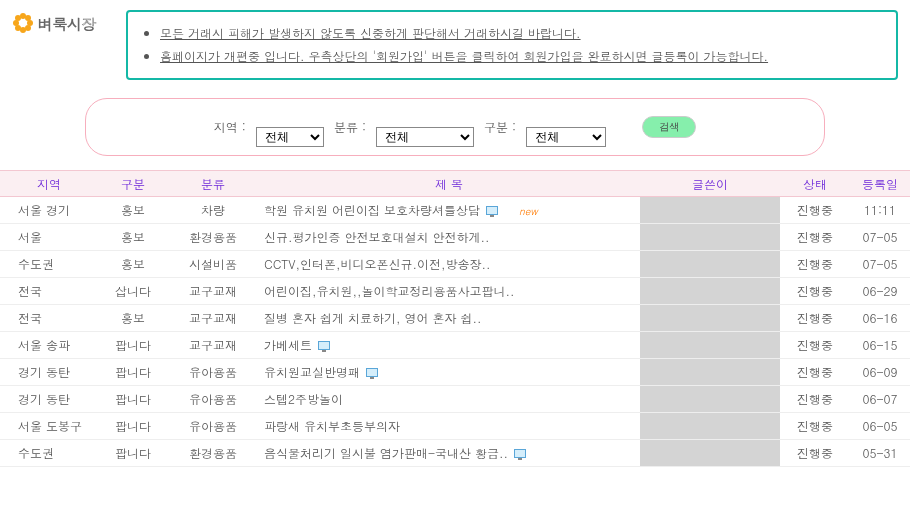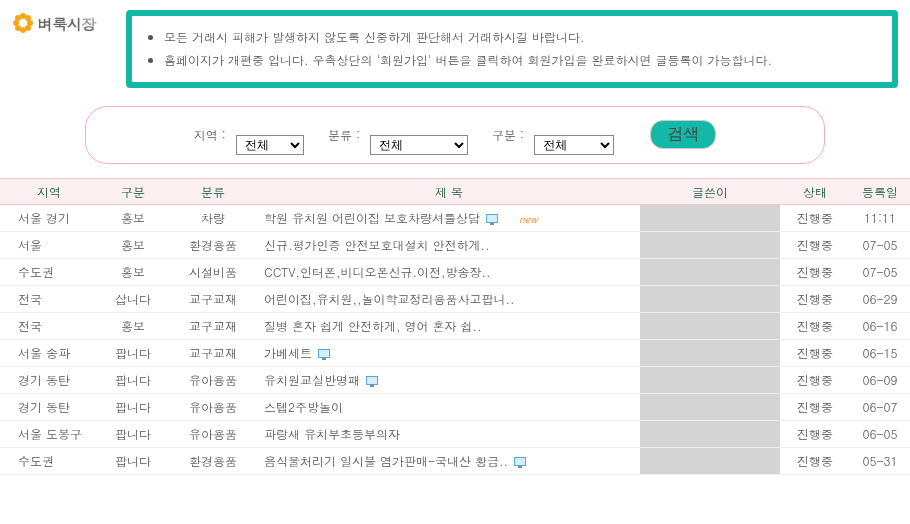--- a/index.html
+++ b/index.html
@@ -1,33 +1,33 @@
 <!DOCTYPE html>
 <html><head>
 <meta charset="utf-8">
 <style>
 * { margin: 0; padding: 0; box-sizing: border-box; }
 body { font-family: "Malgun Gothic", "맑은 고딕", Dotum, sans-serif; font-size: 12px; color: #555; background: #fff; width: 910px; }
 .header { display: flex; align-items: flex-start; padding: 10px 12px 8px; gap: 14px; }
 .logo-wrap { display: flex; align-items: center; gap: 4px; min-width: 100px; padding-top: 2px; }
 .logo-icon svg { display: block; }
 .logo-text { font-size: 15px; font-weight: bold; color: #666; letter-spacing: -0.5px; }
-.notice-box { flex: 1; border: 6px solid #14b8a6; border-radius: 4px; padding: 10px 16px; }
+.notice-box { flex: 1; border: 2px solid #14b8a6; border-radius: 4px; padding: 10px 16px; text-decoration: underline; }
 .notice-box ul { list-style: disc; padding-left: 16px; }
 .notice-box li { line-height: 1.9; color: #555; font-size: 12px; }
 .search-bar { margin: 10px auto 14px; width: 740px; border: 1px solid #f7aebd; border-radius: 22px; padding: 8px 20px; display: flex; align-items: center; justify-content: center; gap: 10px; }
-.search-bar .lbl { color: #555; font-size: 12px; margin-left: 14px; }
+.search-bar .lbl { color: #555; font-size: 12px; }
 .search-bar .lbl:first-child { margin-left: 0; text-align: center; }
 .search-bar select { font-size: 12px; padding: 1px 4px; border: 1px solid #888; background: #fff; margin-top: 20px; }
 .sel-narrow { width: 68px; }
 .sel-mid { width: 98px; }
 .sel-mid2 { width: 80px; }
-.search-btn { margin-left: 26px; border: 1px solid #ccc; background: #14b8a6; border-radius: 13px; padding: 3px 16px; font-size: 16px; color: #444; cursor: pointer; }
+.search-btn { margin-left: 26px; border: 1px solid #ccc; background: #86efac; border-radius: 13px; padding: 3px 16px; font-size: 10px; color: #444; cursor: pointer; }
 table.listing { width: 100%; border-collapse: collapse; table-layout: fixed; }
-table.listing thead th { background: #fbeff2; color: #14532d; font-weight: normal; font-size: 12px; height: 26px; border-top: 1px solid #f3c7d1; border-bottom: 1px solid #f3c7d1; }
+table.listing thead th { background: #fbeff2; color: #6d28d9; font-weight: normal; font-size: 12px; height: 26px; border-top: 1px solid #f3c7d1; border-bottom: 1px solid #f3c7d1; }
 table.listing td { height: 27px; font-size: 12px; color: #555; border-bottom: 1px solid #eee; text-align: center; vertical-align: middle; overflow: hidden; white-space: nowrap; text-overflow: ellipsis; padding: 0 4px; }
 table.listing td.col-region { text-align: left; padding-left: 18px; }
 table.listing td.col-title { text-align: left; padding-left: 6px; }
 table.listing td.col-author { background: #d4d4d4; }
 .monitor-icon { display: inline-block; width: 12px; height: 10px; vertical-align: -1px; margin-left: 2px; }
 .monitor-icon::before { content: ""; display: block; width: 10px; height: 7px; border: 1px solid #5aa6d8; background: #d5eefb; }
 .monitor-icon::after { content: ""; display: block; width: 4px; height: 2px; background: #888; margin: 0 auto; }
 .new-tag { color: #ff7a00; font-size: 10px; margin-left: 17px; font-style: italic; }
 </style>
 </head>
@@ -125,21 +125,21 @@
         <td>교구교재</td>
         <td class="col-title">어린이집,유치원,,놀이학교정리용품사고팝니..</td>
         <td class="col-author"></td>
         <td>진행중</td>
         <td>06-29</td>
       </tr>
       <tr>
         <td class="col-region">전국</td>
         <td>홍보</td>
         <td>교구교재</td>
-        <td class="col-title">질병 혼자 쉽게 안전하게, 영어 혼자 쉽..</td>
+        <td class="col-title">질병 혼자 쉽게 치료하기, 영어 혼자 쉽..</td>
         <td class="col-author"></td>
         <td>진행중</td>
         <td>06-16</td>
       </tr>
       <tr>
         <td class="col-region">서울 송파</td>
         <td>팝니다</td>
         <td>교구교재</td>
         <td class="col-title">가베세트 <span class="monitor-icon"></span></td>
         <td class="col-author"></td>

